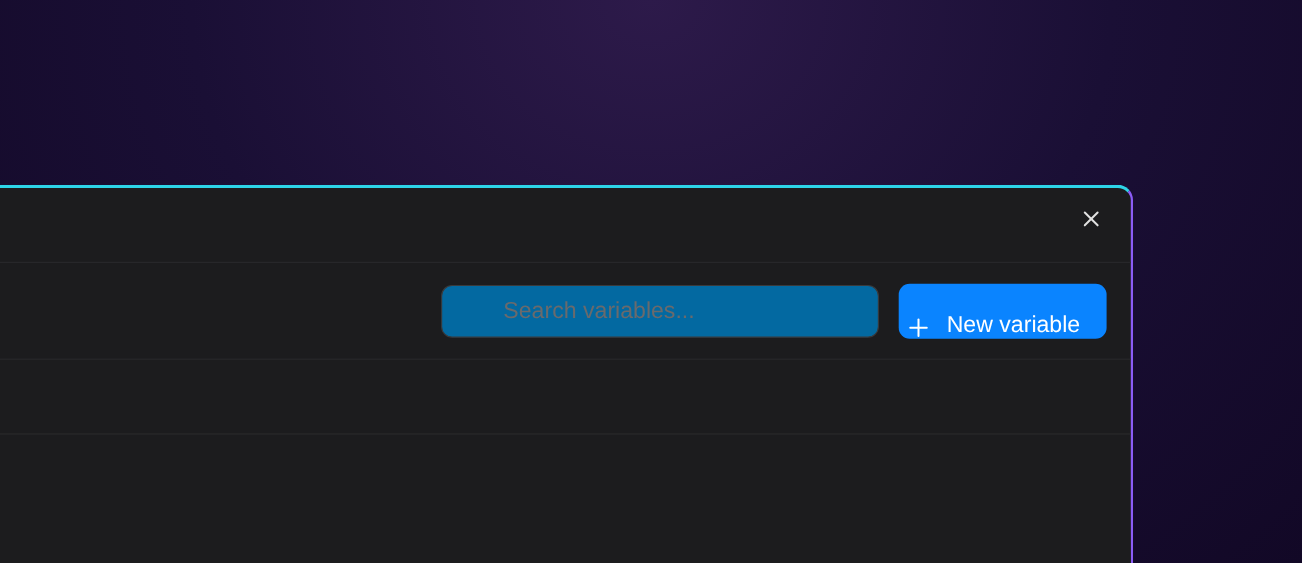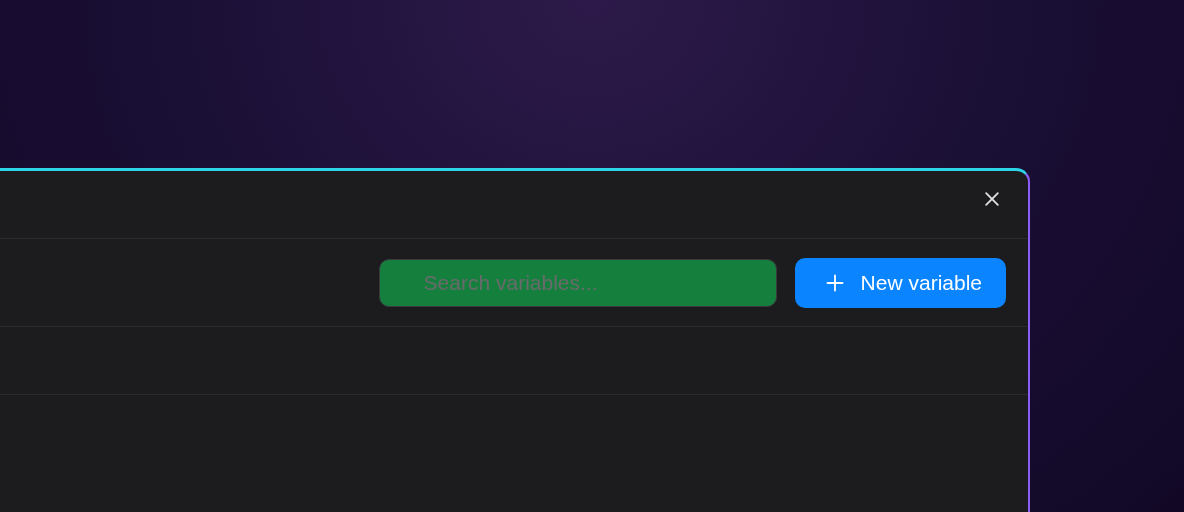--- a/index.html
+++ b/index.html
@@ -58,24 +58,24 @@
       align-items: center;
       justify-content: flex-end;
       padding-right: 22px;
       gap: 18px;
       border-bottom: 1px solid #2a2a2c;
     }
     
     .search-input {
       width: 398px;
       height: 48px;
-      background: #15803d;
+      background: #0369a1;
       border: 1px solid #3a3a3c;
       border-radius: 10px;
-      padding-left: 44px;
+      padding-left: 56px;
       font-size: 21px;
       color: #e0e0e0;
       position: relative;
     }
     
     .search-input::placeholder {
       color: #6a6a6c;
     }
     
     .search-wrapper {
@@ -87,26 +87,26 @@
       left: 14px;
       top: 50%;
       transform: translateY(-50%);
       width: 20px;
       height: 20px;
       pointer-events: none;
     }
     
     .new-btn {
       height: 50px;
-      padding: 0 24px 0 30px;
+      padding: 0 24px 0 8px;
       background: #0a84ff;
       border: none;
       border-radius: 10px;
       display: flex;
-      align-items: center;
+      align-items: flex-end;
       gap: 16px;
       cursor: pointer;
       font-size: 21px;
       color: #ffffff;
       font-weight: 400;
     }
     
     .plus-icon {
       width: 20px;
       height: 20px;

